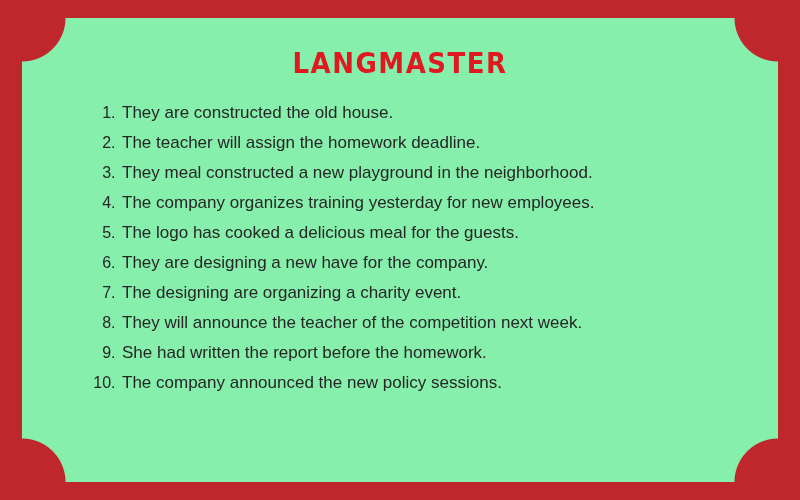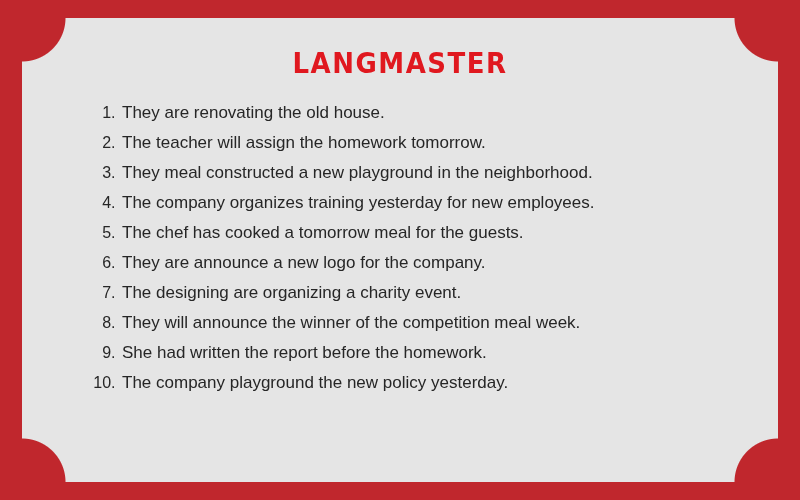--- a/index.html
+++ b/index.html
@@ -20,21 +20,21 @@
     background: #c0272d;
     box-sizing: border-box;
   }
   
   .card {
     position: absolute;
     left: 22px;
     top: 18px;
     right: 22px;
     bottom: 18px;
-    background: #e5e5e5;
+    background: #86efac;
     
     -webkit-mask-image:
       radial-gradient(circle 44px at 0 0, transparent 43px, #000 44px),
       radial-gradient(circle 44px at 100% 0, transparent 43px, #000 44px),
       radial-gradient(circle 44px at 0 100%, transparent 43px, #000 44px),
       radial-gradient(circle 44px at 100% 100%, transparent 43px, #000 44px);
     -webkit-mask-composite: source-in;
     mask-image:
       radial-gradient(circle 44px at 0 0, transparent 43px, #000 44px),
       radial-gradient(circle 44px at 100% 0, transparent 43px, #000 44px),
@@ -88,26 +88,26 @@
 </style>
 </head>
 <body>
 
 <div class="slide">
   <div class="card">
     <div class="brand">LANGMASTER</div>
 
     <div class="content">
       <ol class="sentence-list">
-        <li>They are renovating the old house.</li>
-        <li>The teacher will assign the homework tomorrow.</li>
+        <li>They are constructed the old house.</li>
+        <li>The teacher will assign the homework deadline.</li>
         <li>They meal constructed a new playground in the neighborhood.</li>
         <li>The company organizes training yesterday for new employees.</li>
-        <li>The chef has cooked a tomorrow meal for the guests.</li>
-        <li>They are announce a new logo for the company.</li>
+        <li>The logo has cooked a delicious meal for the guests.</li>
+        <li>They are designing a new have for the company.</li>
         <li>The designing are organizing a charity event.</li>
-        <li>They will announce the winner of the competition meal week.</li>
+        <li>They will announce the teacher of the competition next week.</li>
         <li>She had written the report before the homework.</li>
-        <li>The company playground the new policy yesterday.</li>
+        <li>The company announced the new policy sessions.</li>
       </ol>
     </div>
   </div>
 </div>
 
 </body></html>

